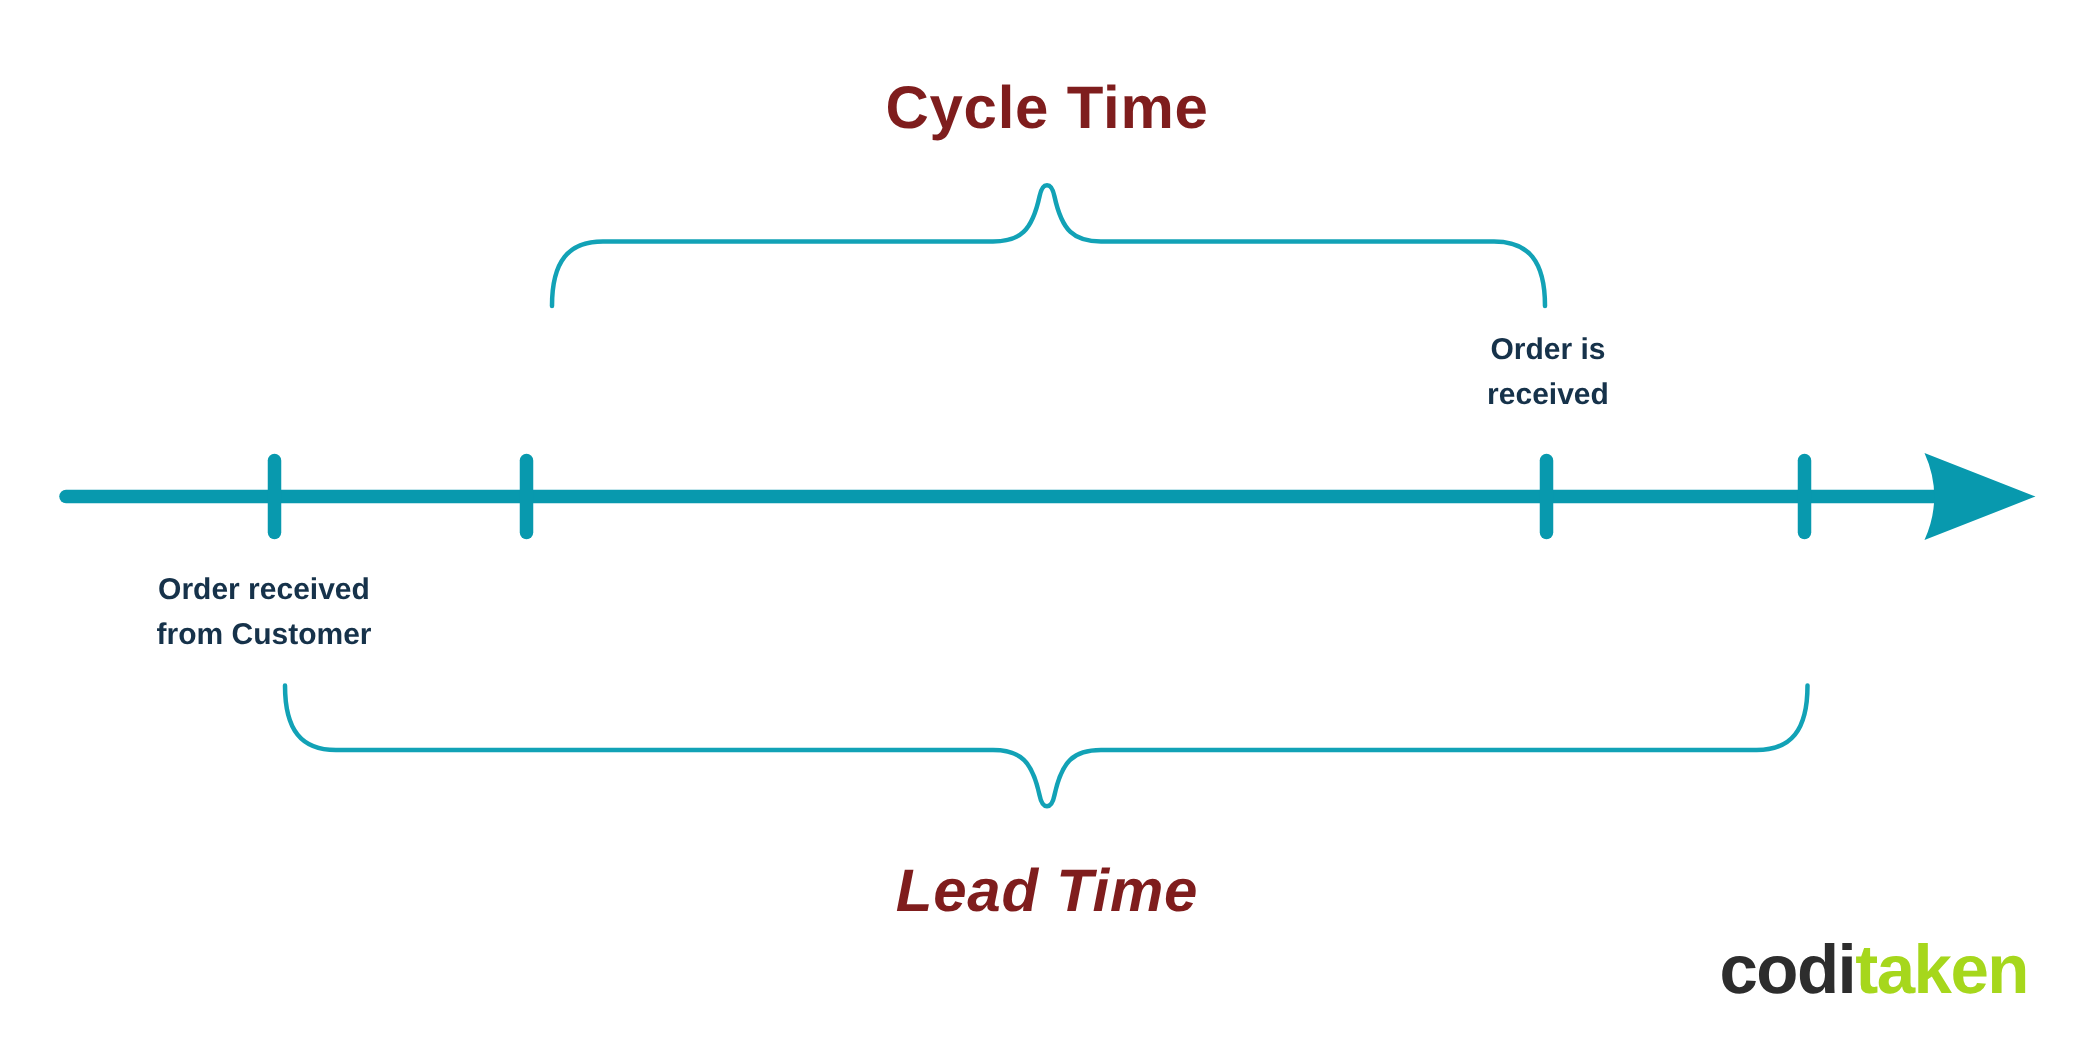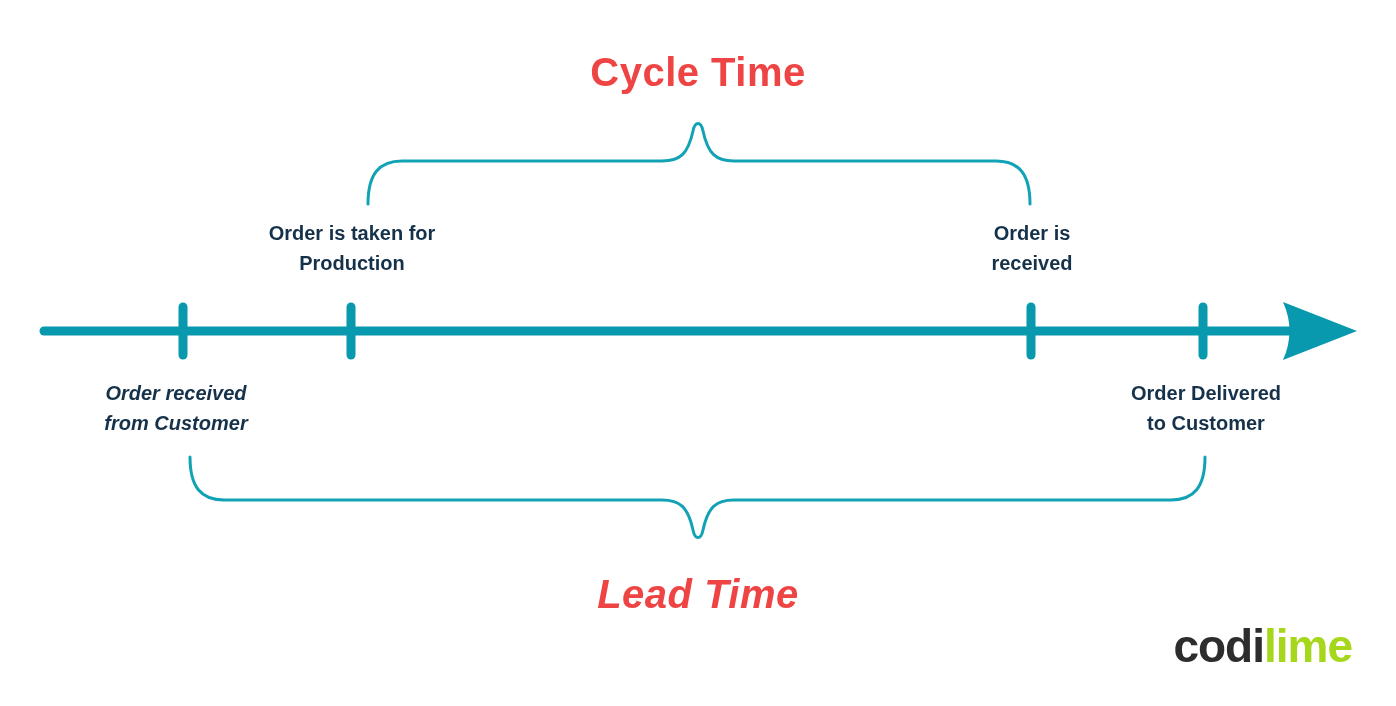--- a/index.html
+++ b/index.html
@@ -8,34 +8,34 @@
     width:1396px;height:706px;
     background:#ffffff;
     overflow:hidden;
     font-family:"Liberation Sans", sans-serif;
   }
   .diagram-svg{position:absolute;left:0;top:0;}
   .title{
     position:absolute;left:0;width:1396px;
     text-align:center;
     font-size:40px;font-weight:700;
-    color:#ef4444;letter-spacing:0.5px;
+    color:#7f1d1d;letter-spacing:0.5px;
   }
   .title.cycle{top:50px;}
   .title.lead{top:572px;font-style:italic;}
   .event-label{
     position:absolute;width:280px;
     text-align:center;
     font-size:20px;font-weight:700;
     color:#16324a;line-height:30px;
     white-space:pre-line;
   }
   .label-production{left:212px;top:218px;}
   .label-completed{left:892px;top:218px;}
-  .label-received{left:36px;top:378px;font-style:italic;}
+  .label-received{left:36px;top:378px;}
   .label-delivered{left:1066px;top:378px;}
   .logo{
     position:absolute;right:44px;top:622px;
     font-size:46px;font-weight:700;
     letter-spacing:-1px;line-height:48px;
   }
   .logo .codi{color:#2d2d2d;margin-left:28px;}
   .logo .lime{color:#a6d71c;}
 </style>
 </head>
@@ -55,26 +55,22 @@
 
     <line x1="183" y1="307" x2="183" y2="355" stroke-width="9" stroke-linecap="round" stroke="#0899ae"></line>
     <line x1="351" y1="307" x2="351" y2="355" stroke-width="9" stroke-linecap="round" stroke="#0899ae"></line>
     <line x1="1031" y1="307" x2="1031" y2="355" stroke-width="9" stroke-linecap="round" stroke="#0899ae"></line>
     <line x1="1203" y1="307" x2="1203" y2="355" stroke-width="9" stroke-linecap="round" stroke="#0899ae"></line>
   </svg>
 
   <div class="title cycle">Cycle Time</div>
   <div class="title lead">Lead Time</div>
 
-  <div class="event-label label-production">Order is taken for
-Production</div>
   <div class="event-label label-completed">Order is
 received</div>
   <div class="event-label label-received">Order received
 from Customer</div>
-  <div class="event-label label-delivered">Order Delivered
-to Customer</div>
 
   <div class="logo">
-    <span class="codi">codi</span><span class="lime">lime</span>
+    <span class="codi">codi</span><span class="lime">taken</span>
   </div>
 
 </div>
 
 </body></html>

